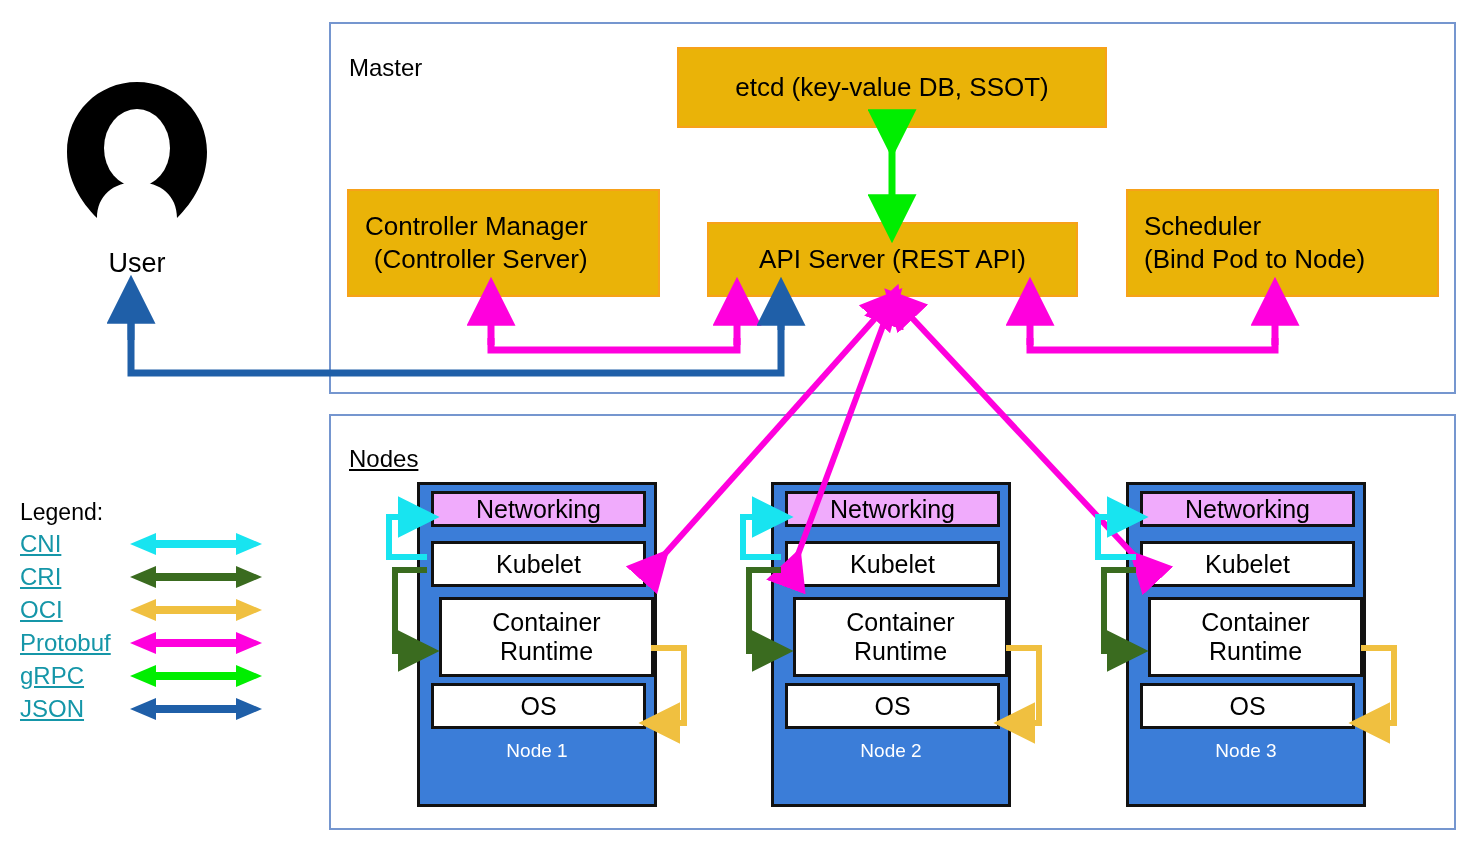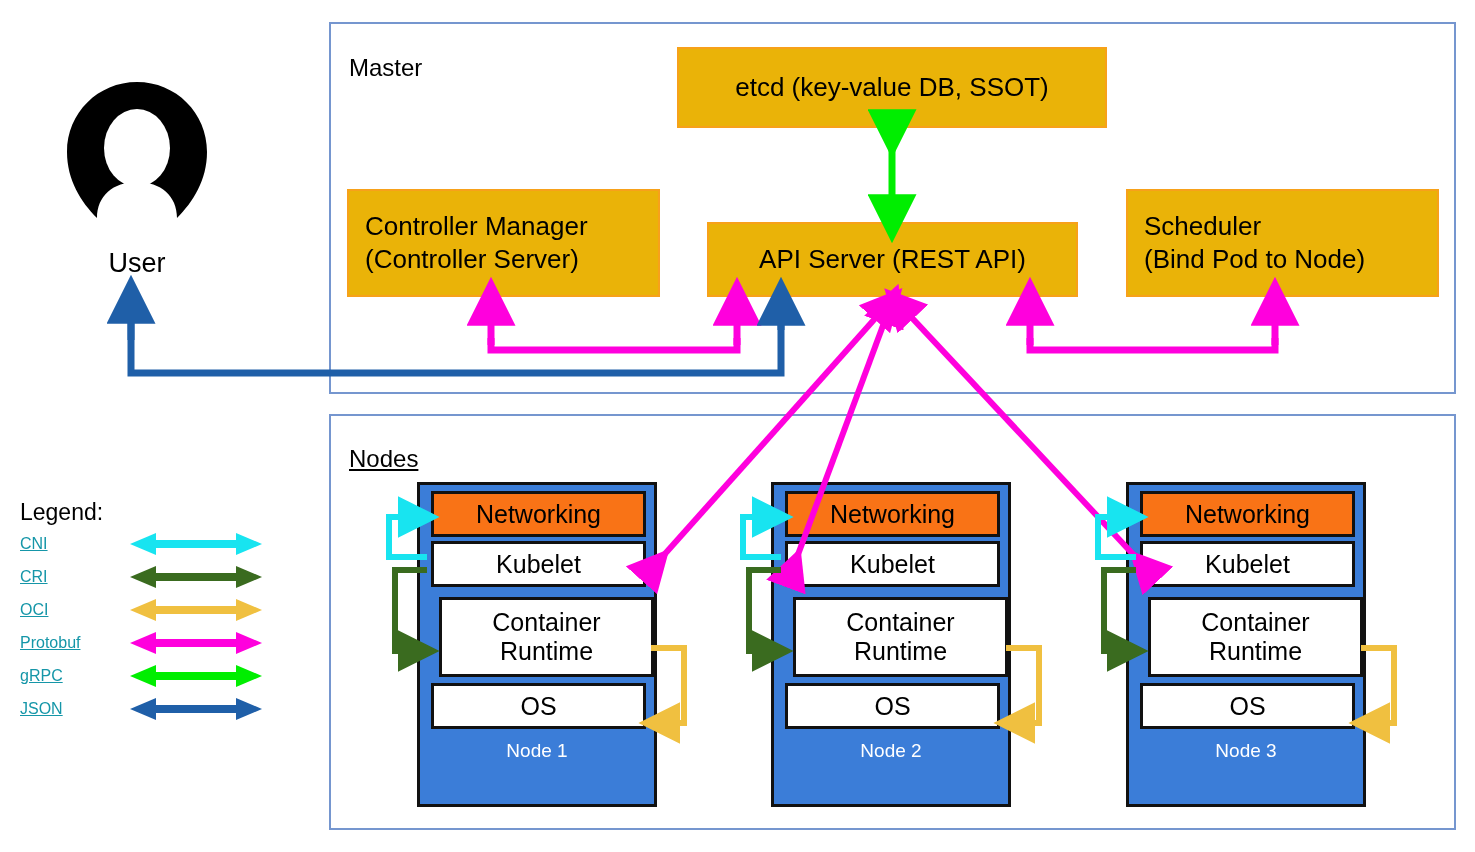--- a/index.html
+++ b/index.html
@@ -16,49 +16,49 @@
   .group-title{position:absolute;font-size:24px;line-height:31px;color:#000;white-space:nowrap;}
   #master-title{left:349px;top:52px;}
   #nodes-title{left:349px;top:443px;text-decoration:underline;}
 
   
   .mbox{position:absolute;border:2.5px solid #f7a11a;background:#eab308;box-sizing:border-box;
         display:flex;align-items:center;justify-content:center;text-align:center;
         font-size:26px;line-height:33px;color:#000;}
   #etcd-box{left:677px;top:47px;width:430px;height:81px;}
   #apiserver-box{left:707px;top:222px;width:371px;height:75px;}
-  #ctrlmgr-box{left:347px;top:189px;width:313px;height:108px;}
+  #ctrlmgr-box{left:347px;top:189px;width:313px;height:108px;text-align:right;}
   #scheduler-box{left:1126px;top:189px;width:313px;height:108px;}
   .mbox.lft{justify-content:flex-start;padding-left:16px;text-align:left;}
 
   
   #user-icon{left:63px;top:78px;width:148px;height:148px;}
   #user-label{left:63px;top:248px;width:148px;text-align:center;font-size:27px;color:#000;}
 
   
   .node{position:absolute;width:240px;height:325px;background:#3b7dd8;
         border:3px solid #111;box-sizing:border-box;}
   #node-1{left:417px;top:482px;}
   #node-2{left:771px;top:482px;}
   #node-3{left:1126px;top:482px;}
 
   .nrow{position:absolute;left:11px;width:215px;background:#fff;border:3px solid #111;
         box-sizing:border-box;display:flex;align-items:center;justify-content:center;
         text-align:center;font-size:25px;line-height:29px;color:#000;}
-  .nrow.net{background:#f97316;top:6px;height:46px;}
+  .nrow.net{background:#f0abfc;top:6px;height:36px;}
   .nrow.kube{top:56px;height:46px;}
   .nrow.cri{top:112px;height:80px;margin-left:8px;}
   .nrow.os{top:198px;height:46px;text-align:center;}
   .nlabel{position:absolute;left:0;right:0;top:255px;text-align:center;
           font-size:19px;color:#fff;}
 
   
   #legend-title{left:20px;top:499px;font-size:23px;color:#000;}
   .legend-row{position:absolute;left:20px;height:30px;}
-  .legend-text{position:absolute;left:0;top:0;font-size:16px;line-height:28px;
+  .legend-text{position:absolute;left:0;top:0;font-size:24px;line-height:28px;
                color:#1596a8;text-decoration:underline;white-space:nowrap;}
   .legend-arrow{position:absolute;left:110px;top:2px;}
 
   svg.overlay{position:absolute;left:0;top:0;width:1475px;height:852px;
               pointer-events:none;overflow:visible;}
 </style>
 </head>
 <body>
 
 <div class="abs" id="user-icon">

